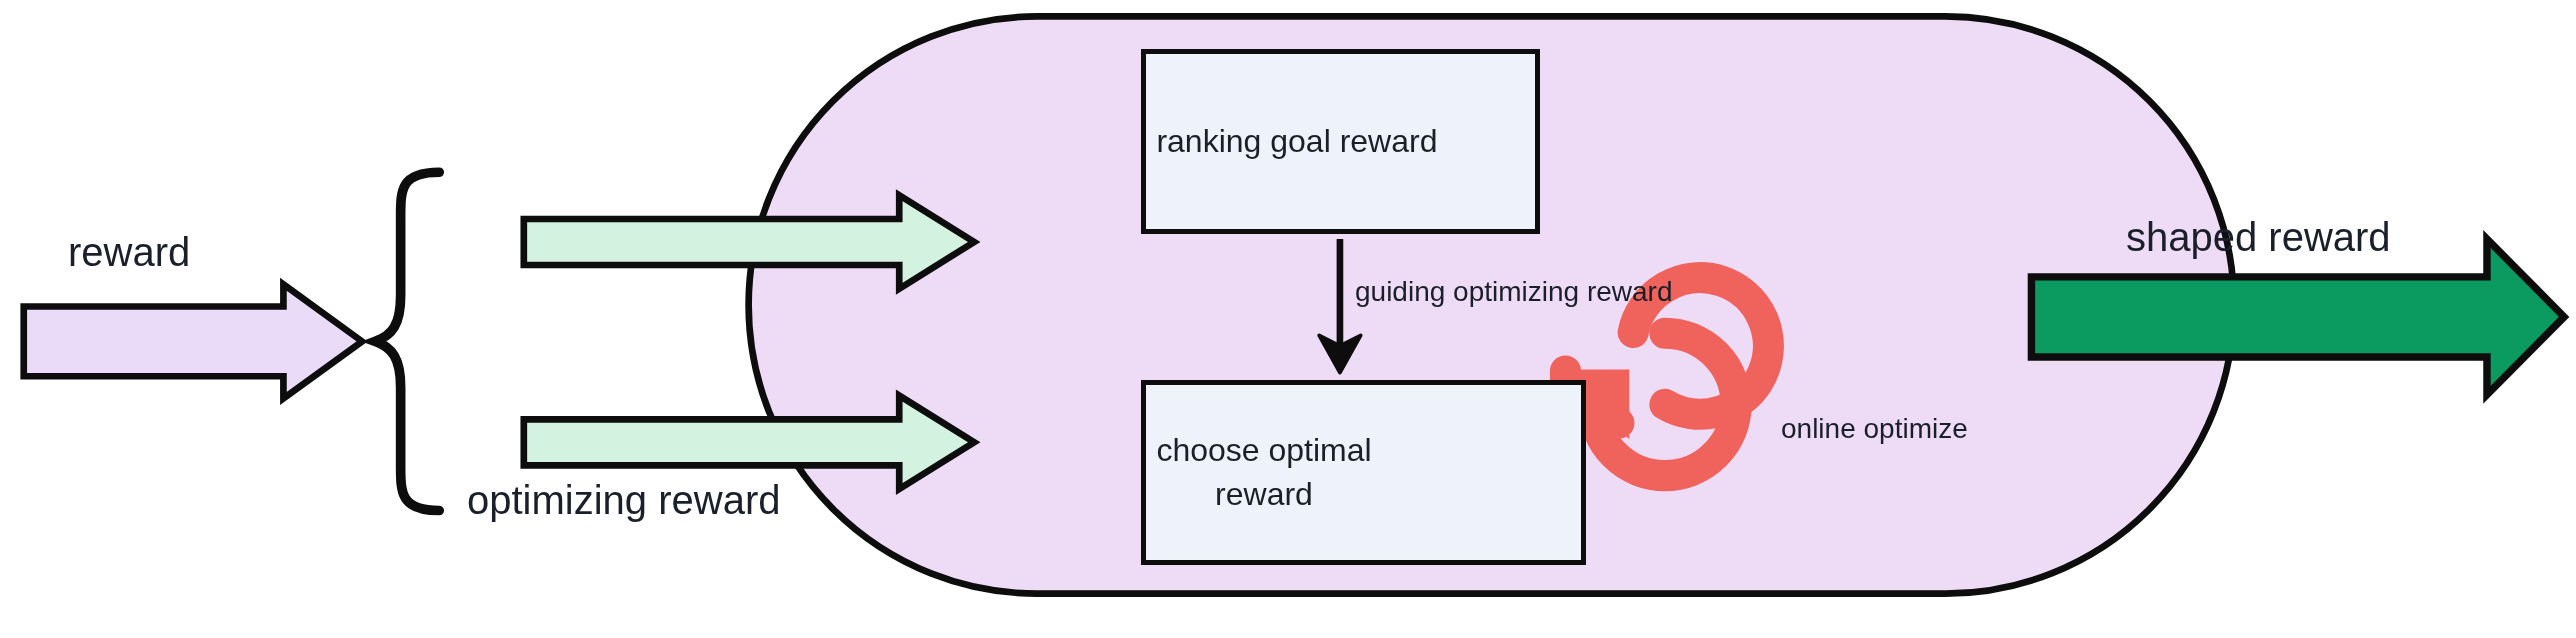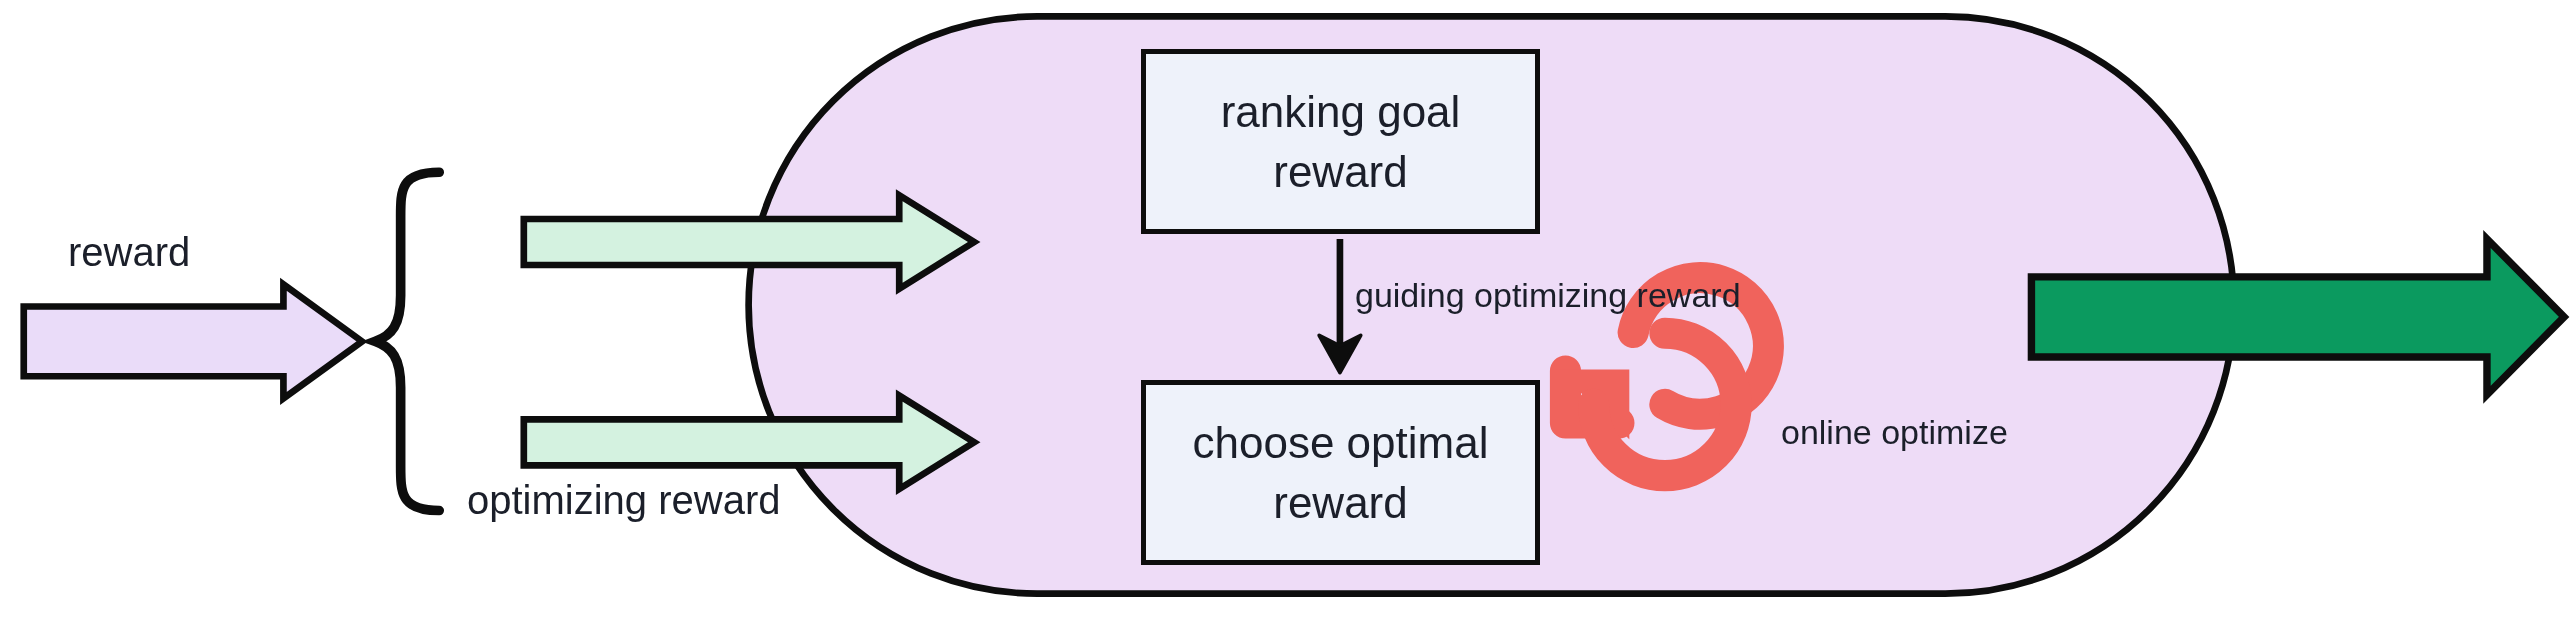--- a/index.html
+++ b/index.html
@@ -25,46 +25,45 @@
     height: 639px;
   }
   .lbl {
     position: absolute;
     color: #1b1f2a;
     font-family: "Liberation Sans", sans-serif;
     white-space: nowrap;
     line-height: 1.12;
   }
   .lbl-xl { font-size: 40px; }
-  .lbl-md { font-size: 34px; }
+  .lbl-md { font-size: 28px; }
 
   #label-reward        { left: 68px;   top: 230px; }
   #label-goal-reward   { left: 549px;  top: 162px; }
   #label-opt-reward    { left: 467px;  top: 478px; }
   #label-shaped-reward { left: 2126px; top: 215px; }
   #label-guiding       { left: 1355px; top: 276px; }
   #label-online-opt    { left: 1739px; top: 413px; margin-left: 42px; }
 
   .node-box {
     position: absolute;
     box-sizing: border-box;
     background: #eef2fa;
     border: 5.2px solid #0d0d0d;
     display: flex;
     align-items: center;
-    justify-content: center;
     text-align: center;
     color: #1b1f2a;
     font-family: "Liberation Sans", sans-serif;
-    font-size: 44px;
+    font-size: 32px;
     line-height: 1.35;
     padding: 0 10.4px;
   }
   #box-ranking { left: 1141px; top: 49px;  width: 399px; height: 185px; }
-  #box-choose  { left: 1141px; top: 380px; width: 399px; height: 185px; }
+  #box-choose  { left: 1141px; top: 380px; width: 445px; height: 185px; }
 </style>
 </head>
 <body>
 
 <div id="canvas">
 
   <svg id="diagram-svg" viewBox="0 0 3472 861" xmlns="http://www.w3.org/2000/svg">
 
     <path d="M 1398 22
              L 2622 22
@@ -127,20 +126,21 @@
              L 3352 532
              L 3352 481
              L 2738 481 Z" fill="#0b9a5f" stroke="#0d0d0d" stroke-width="10" stroke-linejoin="miter"></path>
   </svg>
 
   <div class="lbl lbl-xl" id="label-reward">reward</div>
 
 
   <div class="lbl lbl-xl" id="label-opt-reward">optimizing reward</div>
 
+  <div class="lbl lbl-xl" id="label-shaped-reward">shaped reward</div>
 
   <div class="lbl lbl-md" id="label-guiding">guiding optimizing reward</div>
 
   <div class="lbl lbl-md" id="label-online-opt">online optimize</div>
 
   <div class="node-box" id="box-ranking">
     <span>ranking goal reward</span>
   </div>
 
   <div class="node-box" id="box-choose">

